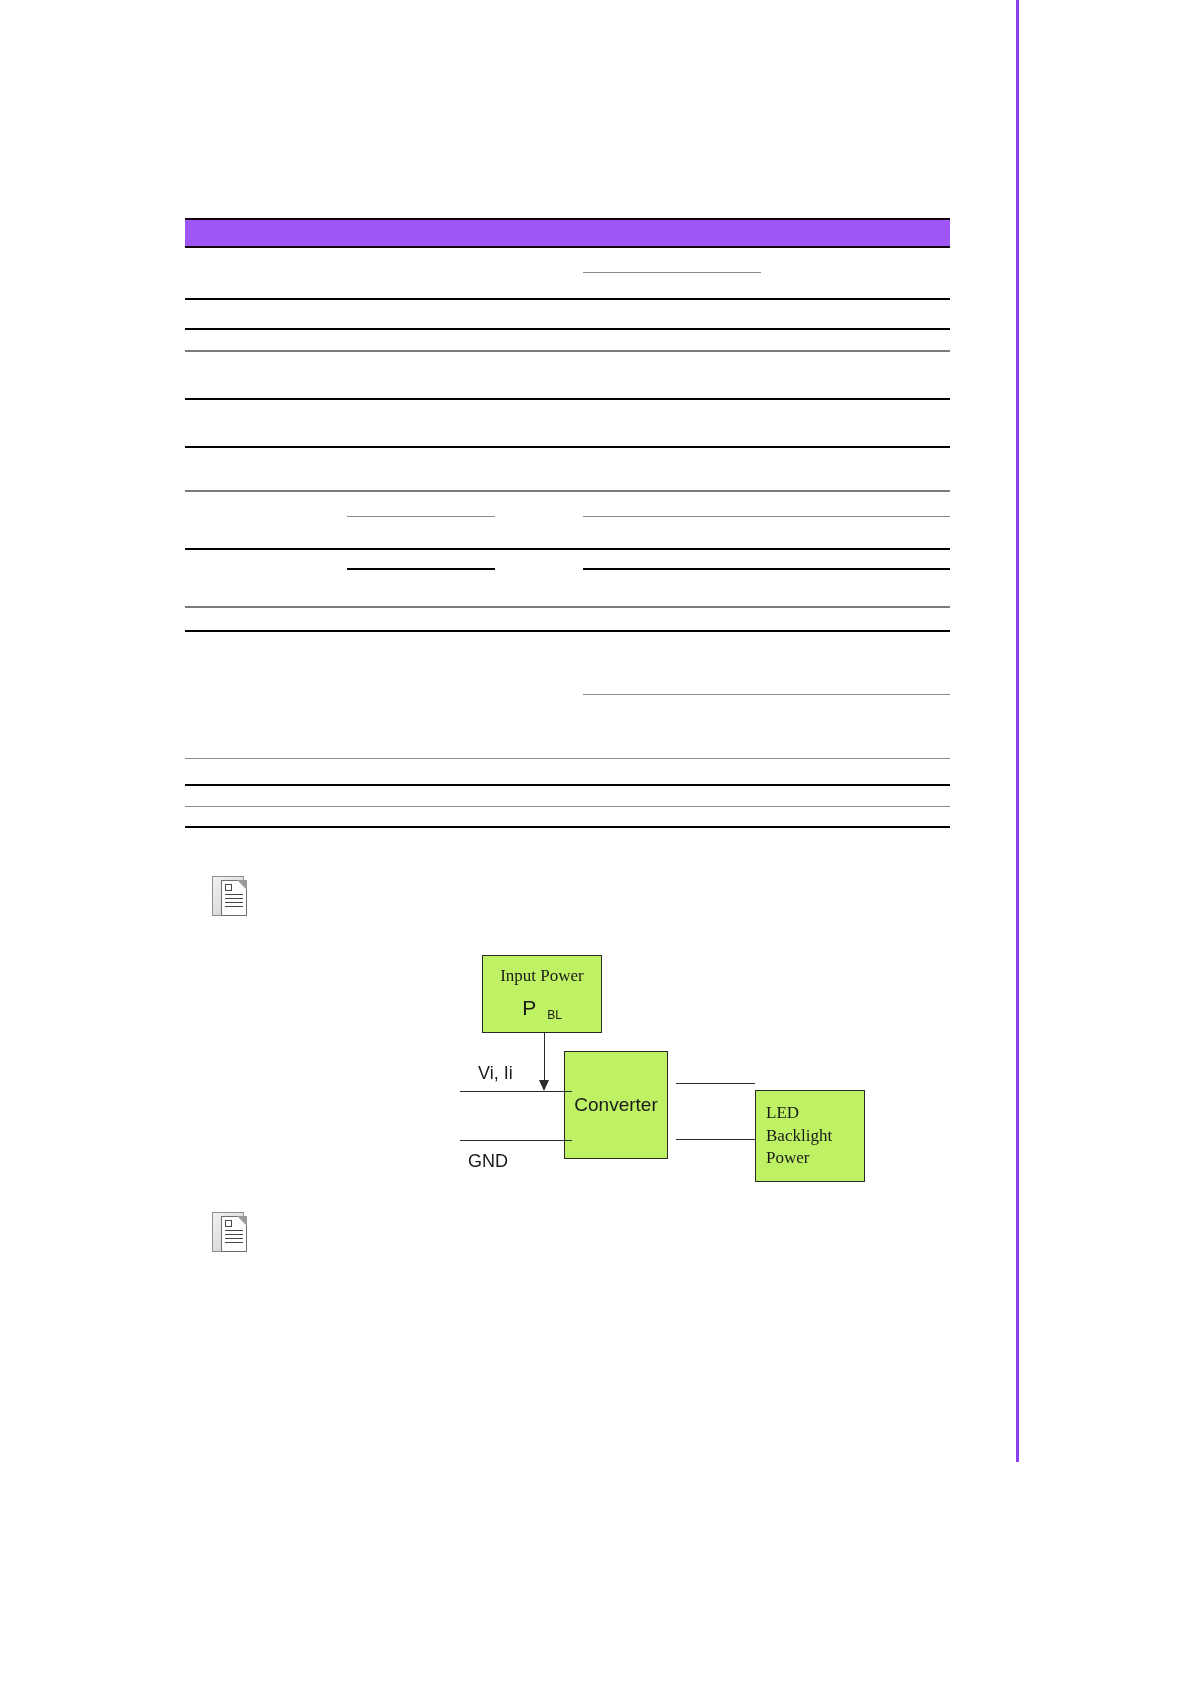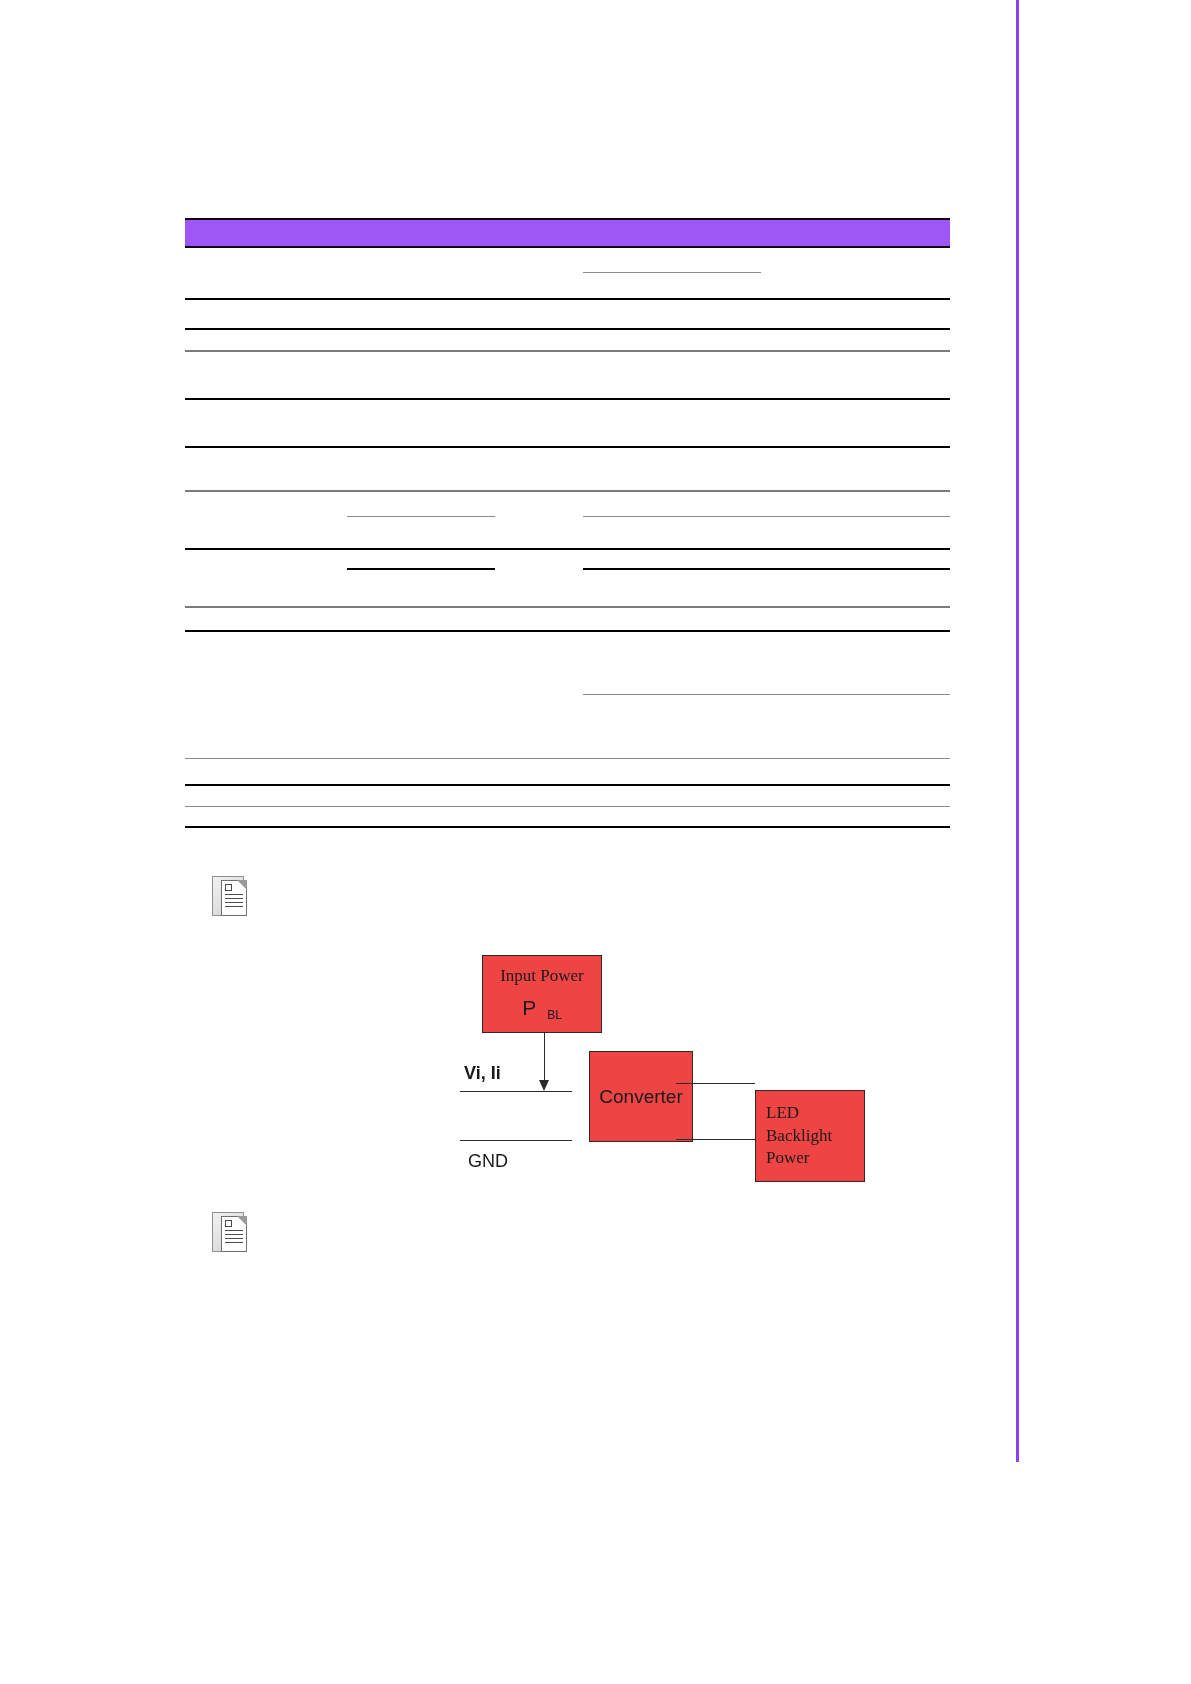--- a/index.html
+++ b/index.html
@@ -116,21 +116,21 @@
   .diagram {
     position: absolute;
     left: 300px;
     top: 955px;
     width: 600px;
     height: 210px;
   }
   .dbox {
     position: absolute;
     border: 1.4px solid #2a2a2a;
-    background: #ef4444;
+    background: #bef264;
     box-sizing: border-box;
     display: flex;
     flex-direction: column;
     justify-content: center;
   }
   .dbox .line-serif {
     font-family: "Liberation Serif", serif;
     font-size: 17px;
     color: #1a1a1a;
     text-align: center;
@@ -237,32 +237,32 @@
       <div class="line-serif">Input Power</div>
       <div class="line-serif" style="margin-top:6px;">
         <span class="p-sym">P</span><span class="sub-script">BL</span>
       </div>
     </div>
 
     <div class="wire v" style="left:244px; top:78px; height:55px;"></div>
     <div class="arrow-head" style="left:239px; top:125px;"></div>
 
 
-    <div class="dbox" style="left:289px; top:96px; width:104px; height:91px;">
+    <div class="dbox" style="left:264px; top:96px; width:104px; height:108px;">
       <div class="line-sans">Converter</div>
     </div>
 
     <div class="dbox left-text" style="left:455px; top:98px; width:110px; height:92px;margin-top:37px;">
       <div class="line-serif">LED</div>
       <div class="line-serif">Backlight</div>
       <div class="line-serif">Power</div>
     </div>
 
     <div class="wire h" style="left:160px; top:136px; width:112px;"></div>
-    <span class="wire-label" style="left:164px; top:108px;font-weight:bold;">Vi, Ii</span>
+    <span class="wire-label" style="left:178px; top:108px;">Vi, Ii</span>
 
     <div class="wire h" style="left:160px; top:185px; width:112px;"></div>
     <span class="wire-label" style="left:168px; top:156px;margin-top:40px;">GND</span>
 
     <div class="wire h" style="left:376px; top:128px; width:79px;"></div>
     <div class="wire h" style="left:376px; top:184px; width:79px;"></div>
   </div>
 
   <div class="note-icon" style="left:212px; top:1212px;">
     <div class="sheet-back"></div>

